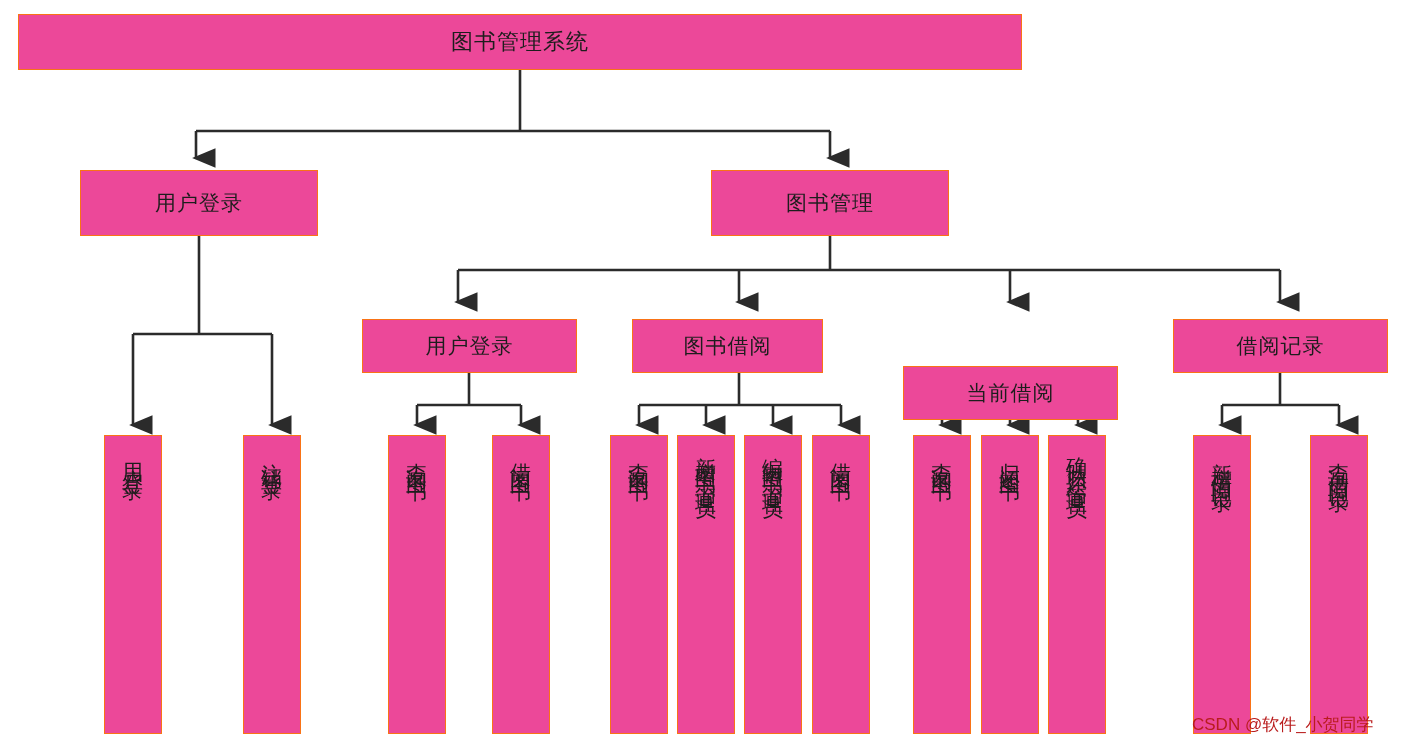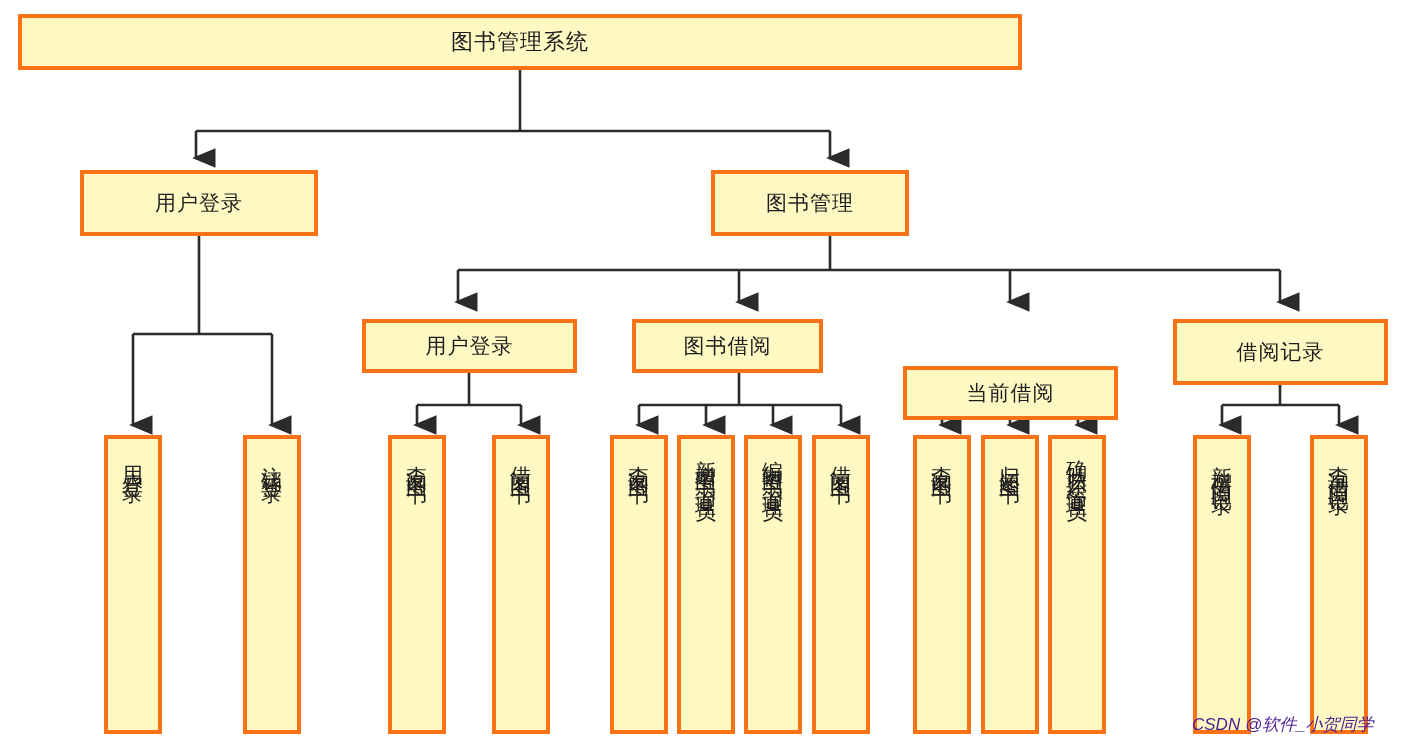--- a/index.html
+++ b/index.html
@@ -8,22 +8,22 @@
     background:#ffffff;
     font-family:"Liberation Sans","DejaVu Sans",sans-serif;
     overflow:hidden;
   }
   #stage{position:relative;width:1405px;height:747px;}
   svg#wires{position:absolute;left:0;top:0;width:1405px;height:747px;}
 
   .node{
     position:absolute;
     box-sizing:border-box;
-    background:#fef9c3;
-    border:4px solid #f97316;
+    background:#ec4899;
+    border:1px solid #f97316;
     display:flex;
     align-items:center;
     justify-content:center;
     color:#1d1d1d;
   }
   .node .lbl{
     display:block;
     text-align:center;
     line-height:1.25;
     white-space:nowrap;
@@ -45,25 +45,24 @@
     letter-spacing:6px;
     line-height:1;
     white-space:nowrap;
   }
   .leaf.tall-text{padding-top:4px;}
 
   .watermark{
     position:absolute;
     left:1192px;top:713px;
     font-size:17px;
-    color:#4c1d95;
+    color:#b91c1c;
     white-space:nowrap;
     letter-spacing:0px;
     pointer-events:none;
-    font-style:italic;
   }
 </style>
 </head>
 <body>
 
 <div id="stage">
 
   <svg id="wires" viewBox="0 0 1405 747" xmlns="http://www.w3.org/2000/svg">
     <defs>
       <marker id="arrow" viewBox="0 0 12 12" refX="6" refY="10" markerWidth="9" markerHeight="11" orient="auto-start-reverse">
@@ -115,37 +114,37 @@
   </svg>
 
   <div class="node h-node root" style="left:18px;top:14px;width:1004px;height:56px;">
     <span class="lbl">图书管理系统</span>
   </div>
 
   <div class="node h-node" style="left:80px;top:170px;width:238px;height:66px;">
     <span class="lbl">用户登录</span>
   </div>
 
-  <div class="node h-node" style="left:711px;top:170px;width:198px;height:66px;">
+  <div class="node h-node" style="left:711px;top:170px;width:238px;height:66px;">
     <span class="lbl">图书管理</span>
   </div>
 
   <div class="node h-node" style="left:362px;top:319px;width:215px;height:54px;">
     <span class="lbl">用户登录</span>
   </div>
 
   <div class="node h-node" style="left:632px;top:319px;width:191px;height:54px;">
     <span class="lbl">图书借阅</span>
   </div>
 
   <div class="node h-node" style="left:903px;top:319px;width:215px;height:54px;margin-top:47px;">
     <span class="lbl">当前借阅</span>
   </div>
 
-  <div class="node h-node" style="left:1173px;top:319px;width:215px;height:66px;">
+  <div class="node h-node" style="left:1173px;top:319px;width:215px;height:54px;">
     <span class="lbl">借阅记录</span>
   </div>
 
   <div class="node leaf" style="left:104px;top:435px;width:58px;height:299px;">
     <span class="lbl">用户登录</span>
   </div>
   <div class="node leaf" style="left:243px;top:435px;width:58px;height:299px;">
     <span class="lbl">注销登录</span>
   </div>
 

